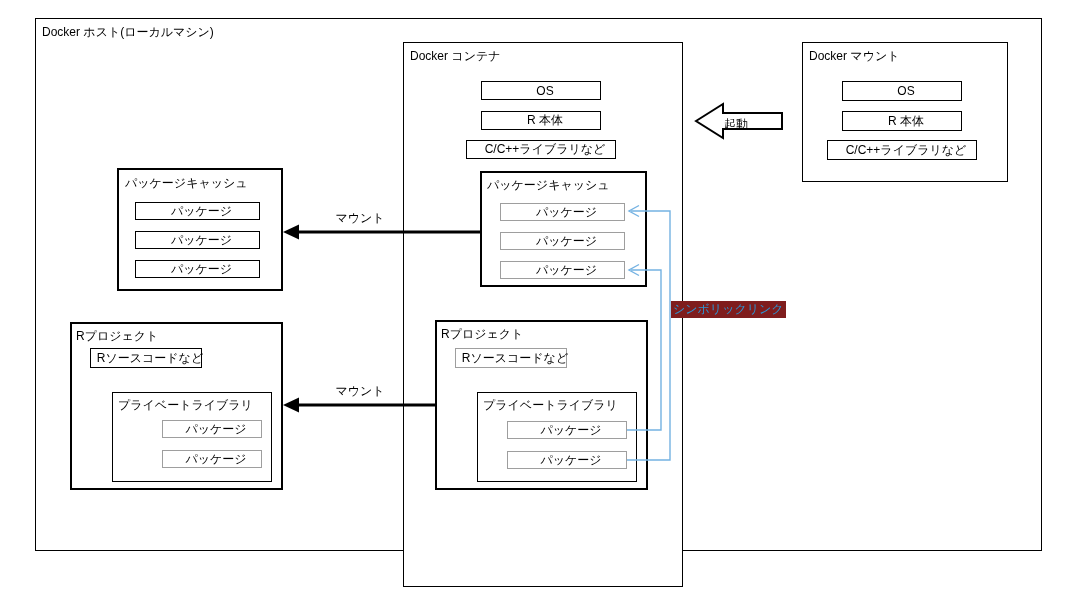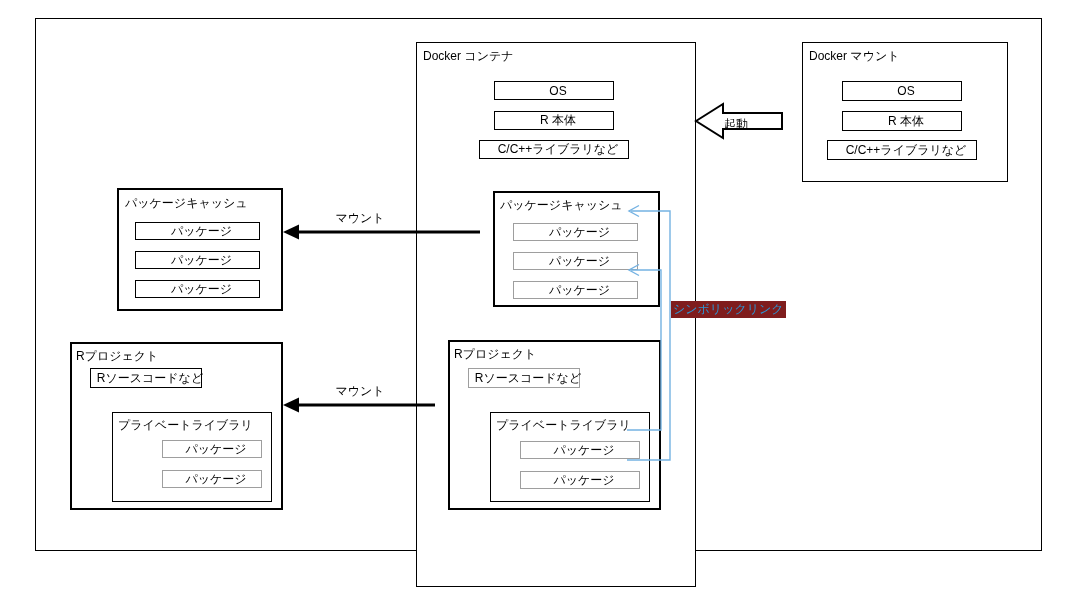--- a/index.html
+++ b/index.html
@@ -2,40 +2,41 @@
 <html><head>
 <meta charset="utf-8">
 <style>
   html,body{margin:0;padding:0;background:#fff;}
   #stage{
     position:relative;width:1082px;height:603px;background:#ffffff;overflow:hidden;
     font-family:"Liberation Sans","DejaVu Sans",sans-serif;font-size:12px;color:#000;
   }
   .box{position:absolute;background:#fff;box-sizing:border-box;}
   .b1{border:1px solid #000;}
-  .b2{border:2px solid #000;margin-top:20px;}
+  .b2{border:2px solid #000;}
   .bg{border:1px solid #9e9e9e;}
   .cell{display:flex;align-items:center;justify-content:center;white-space:nowrap;padding-left:8px;}
   .title{position:absolute;white-space:nowrap;}
   .tag{position:absolute;white-space:nowrap;z-index:6;}
   .tag.center{text-align:center;}
   #symlink-label{color:#2b97d6;background:#7f1d1d;padding:0 2px;}
   #overlay{position:absolute;left:0;top:0;z-index:4;pointer-events:none;}
   .boxlayer{position:absolute;left:0;top:0;width:100%;height:100%;z-index:1;}
 </style>
 </head>
 <body>
 
 <div id="stage">
 
   <div class="boxlayer">
 
     <div class="box b1" style="left:35px;top:18px;width:1007px;height:533px;">
+      <div class="title" style="left:6px;top:5px;">Docker ホスト(ローカルマシン)</div>
 
-      <div class="box b1" style="left:380px;top:23px;width:280px;height:545px;">
+      <div class="box b1" style="left:367px;top:23px;width:280px;height:545px;">
         <div class="title" style="left:6px;top:5px;">Docker コンテナ</div>
 
         <div class="box b1 cell" style="left:77px;top:38px;width:120px;height:19px;">OS</div>
         <div class="box b1 cell" style="left:77px;top:68px;width:120px;height:19px;">R 本体</div>
         <div class="box b1 cell" style="left:62px;top:97px;width:150px;height:19px;">C/C++ライブラリなど</div>
 
         <div class="box b2" style="left:76px;top:128px;width:167px;height:116px;">
           <div class="title" style="left:5px;top:4px;">パッケージキャッシュ</div>
           <div class="box bg cell" style="left:18px;top:30px;width:125px;height:18px;">パッケージ</div>
           <div class="box bg cell" style="left:18px;top:59px;width:125px;height:18px;">パッケージ</div>

